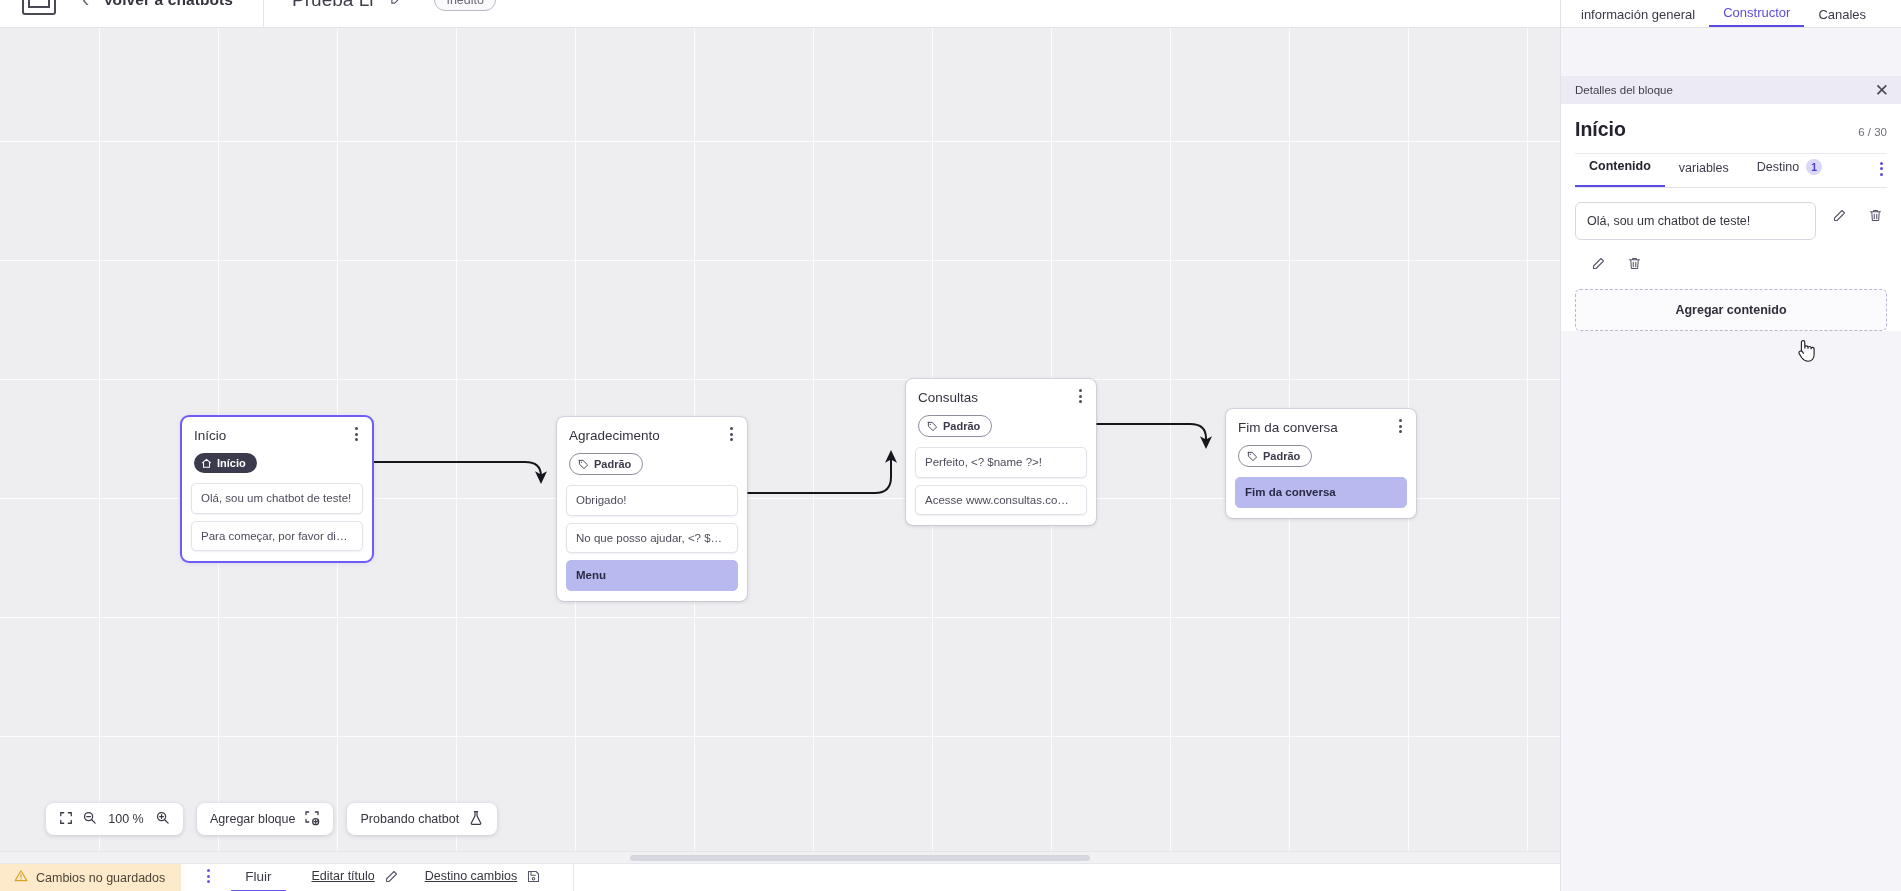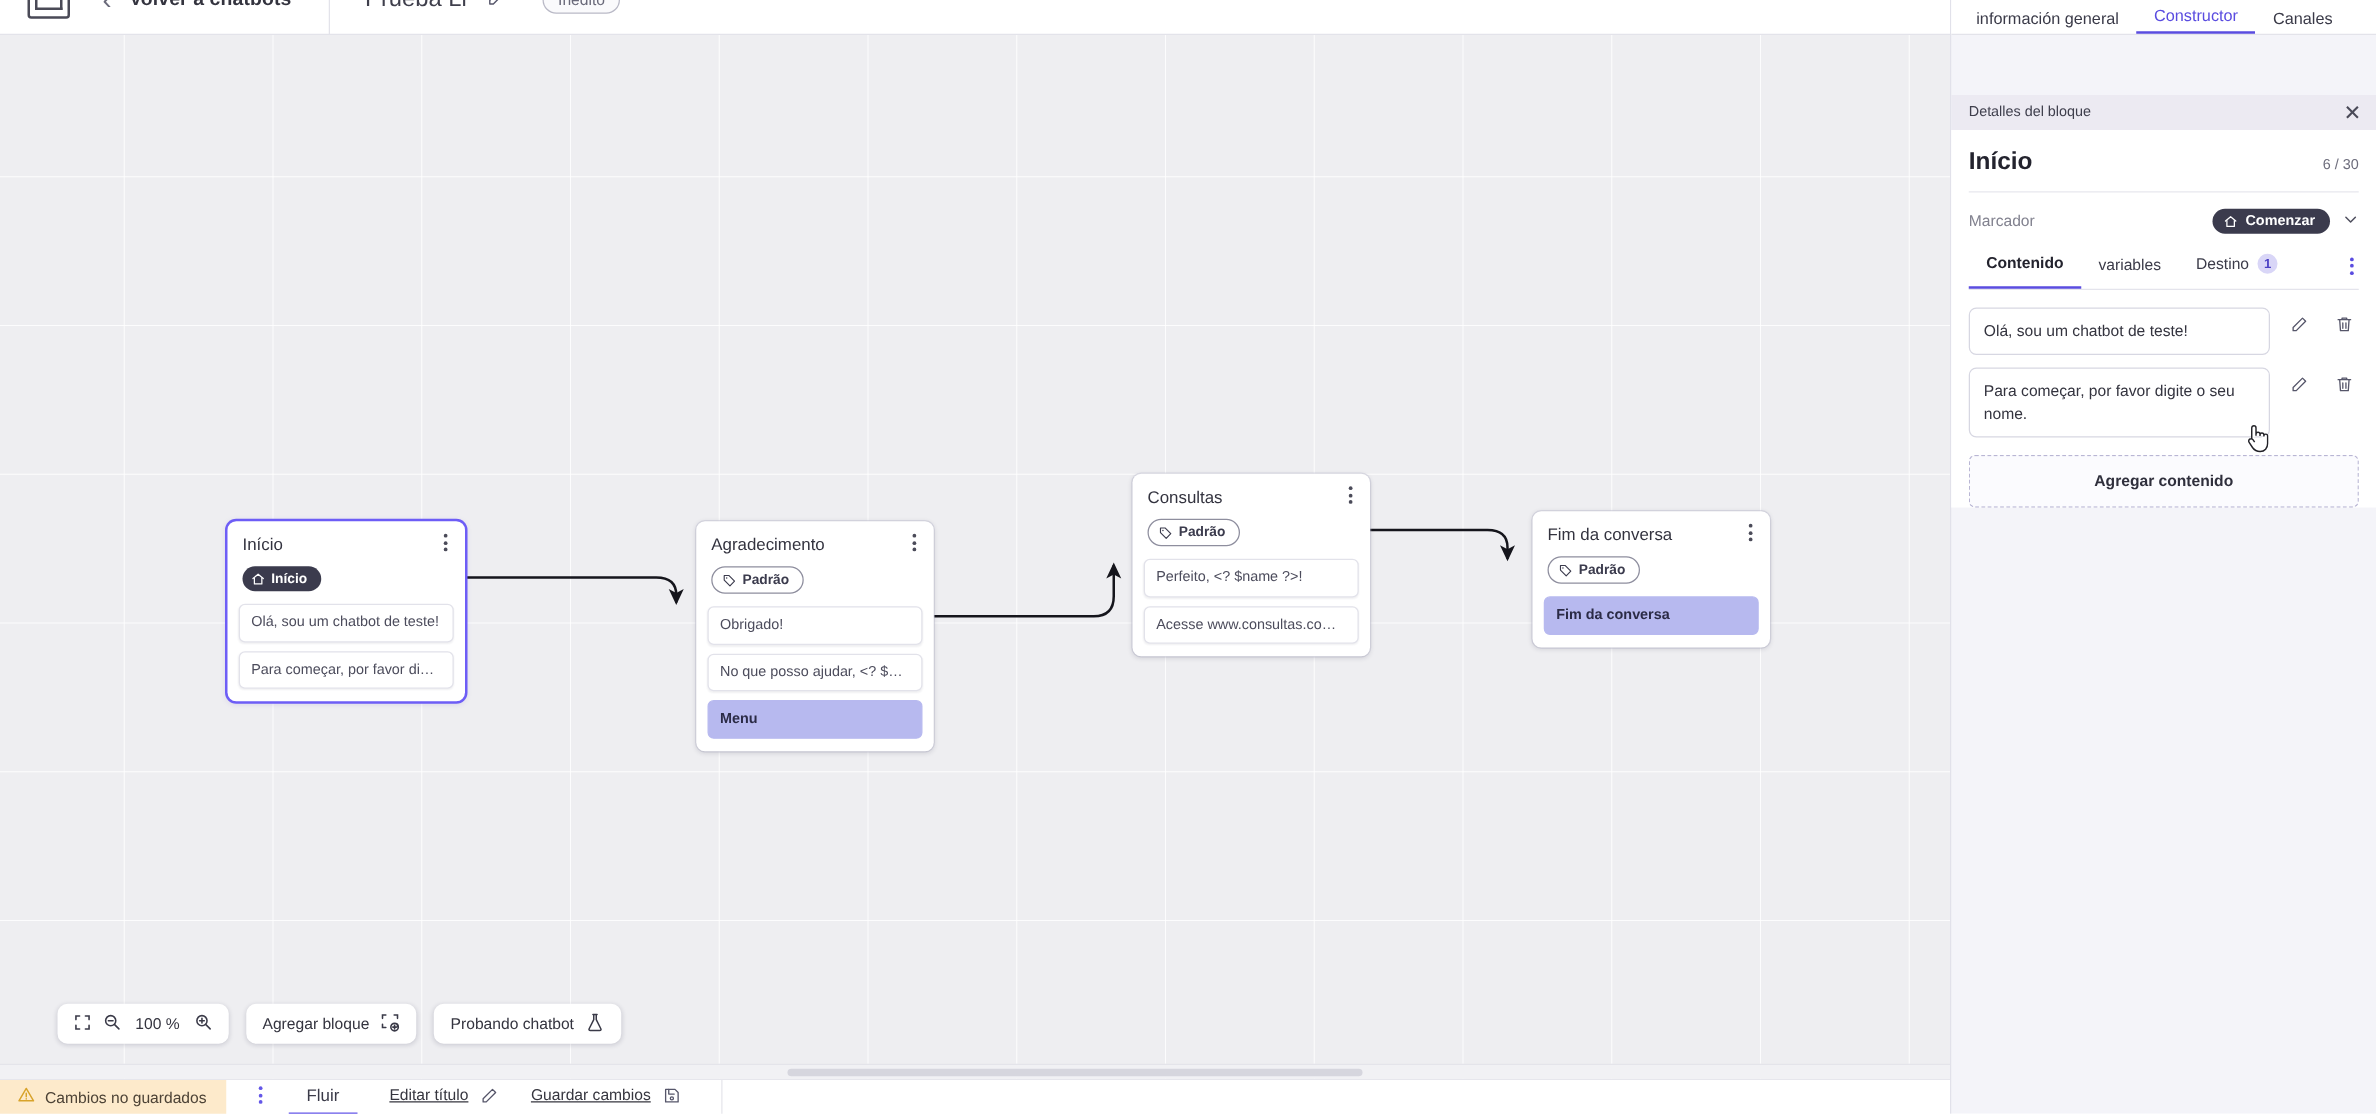--- a/index.html
+++ b/index.html
@@ -419,21 +419,21 @@
     <div class="sb-tab">Fluir</div>
     <div class="sb-item">
       <span>Editar título</span>
       <span>
         <svg width="15" height="15" viewBox="0 0 24 24" fill="none" stroke="#56566a" stroke-width="1.7" stroke-linecap="round" stroke-linejoin="round">
             <path d="M4 20h4L20 8l-4-4L4 16v4z"></path>
           </svg>
       </span>
     </div>
     <div class="sb-item">
-      <span>Guardar cambios</span>
+      <span>Destino cambios</span>
       <span>
         <svg width="15" height="15" viewBox="0 0 24 24" fill="none" stroke="#56566a" stroke-width="1.7" stroke-linecap="round" stroke-linejoin="round">
             <path d="M4 4h12l4 4v12H4V4z"></path>
             <path d="M8 4v6h7"></path>
             <circle cx="12" cy="15.5" r="2"></circle>
           </svg>
       </span>
     </div>
     <div class="sb-div"></div>
   </div>
@@ -451,37 +451,20 @@
       <span class="close-x">✕</span>
     </div>
 
     <div class="rbody">
 
       <div class="rtitle-row">
         <span class="rtitle">Início</span>
         <span class="rcount">6 / 30</span>
       </div>
 
-      <div class="marker-row">
-        <span class="marker-lbl">Marcador</span>
-        <span class="marker-right">
-          <span class="pill-start">
-            <svg width="11" height="11" viewBox="0 0 24 24" fill="none" stroke="#fff" stroke-width="2.2" stroke-linecap="round" stroke-linejoin="round">
-                <path d="M3 10.5L12 3l9 7.5"></path>
-                <path d="M5.5 10v10h13V10"></path>
-              </svg>
-            <span>Comenzar</span>
-          </span>
-          <span class="caret">
-            <svg width="13" height="13" viewBox="0 0 24 24" fill="none" stroke="#4f4f5e" stroke-width="2.2" stroke-linecap="round" stroke-linejoin="round">
-                <path d="M5 9l7 7 7-7"></path>
-              </svg>
-          </span>
-        </span>
-      </div>
 
       <div class="ptabs">
         <div class="ptab active">
           <span>Contenido</span>
         </div>
         <div class="ptab">
           <span>variables</span>
         </div>
         <div class="ptab">
           <span>Destino</span>
@@ -507,21 +490,20 @@
             <span>
               <svg width="15" height="15" viewBox="0 0 24 24" fill="none" stroke="#56566a" stroke-width="1.7" stroke-linecap="round" stroke-linejoin="round">
                   <path d="M4 6h16M9 6V4h6v2M6 6l1 14h10l1-14"></path>
                   <path d="M10 10v7M14 10v7"></path>
                 </svg>
             </span>
           </div>
         </div>
 
         <div class="content-row">
-          <div class="content-box">Para começar, por favor digite o seu nome.</div>
           <div class="row-actions">
             <span>
               <svg width="15" height="15" viewBox="0 0 24 24" fill="none" stroke="#56566a" stroke-width="1.7" stroke-linecap="round" stroke-linejoin="round">
                   <path d="M4 20h4L20 8l-4-4L4 16v4z"></path>
                 </svg>
             </span>
             <span>
               <svg width="15" height="15" viewBox="0 0 24 24" fill="none" stroke="#56566a" stroke-width="1.7" stroke-linecap="round" stroke-linejoin="round">
                   <path d="M4 6h16M9 6V4h6v2M6 6l1 14h10l1-14"></path>
                   <path d="M10 10v7M14 10v7"></path>

